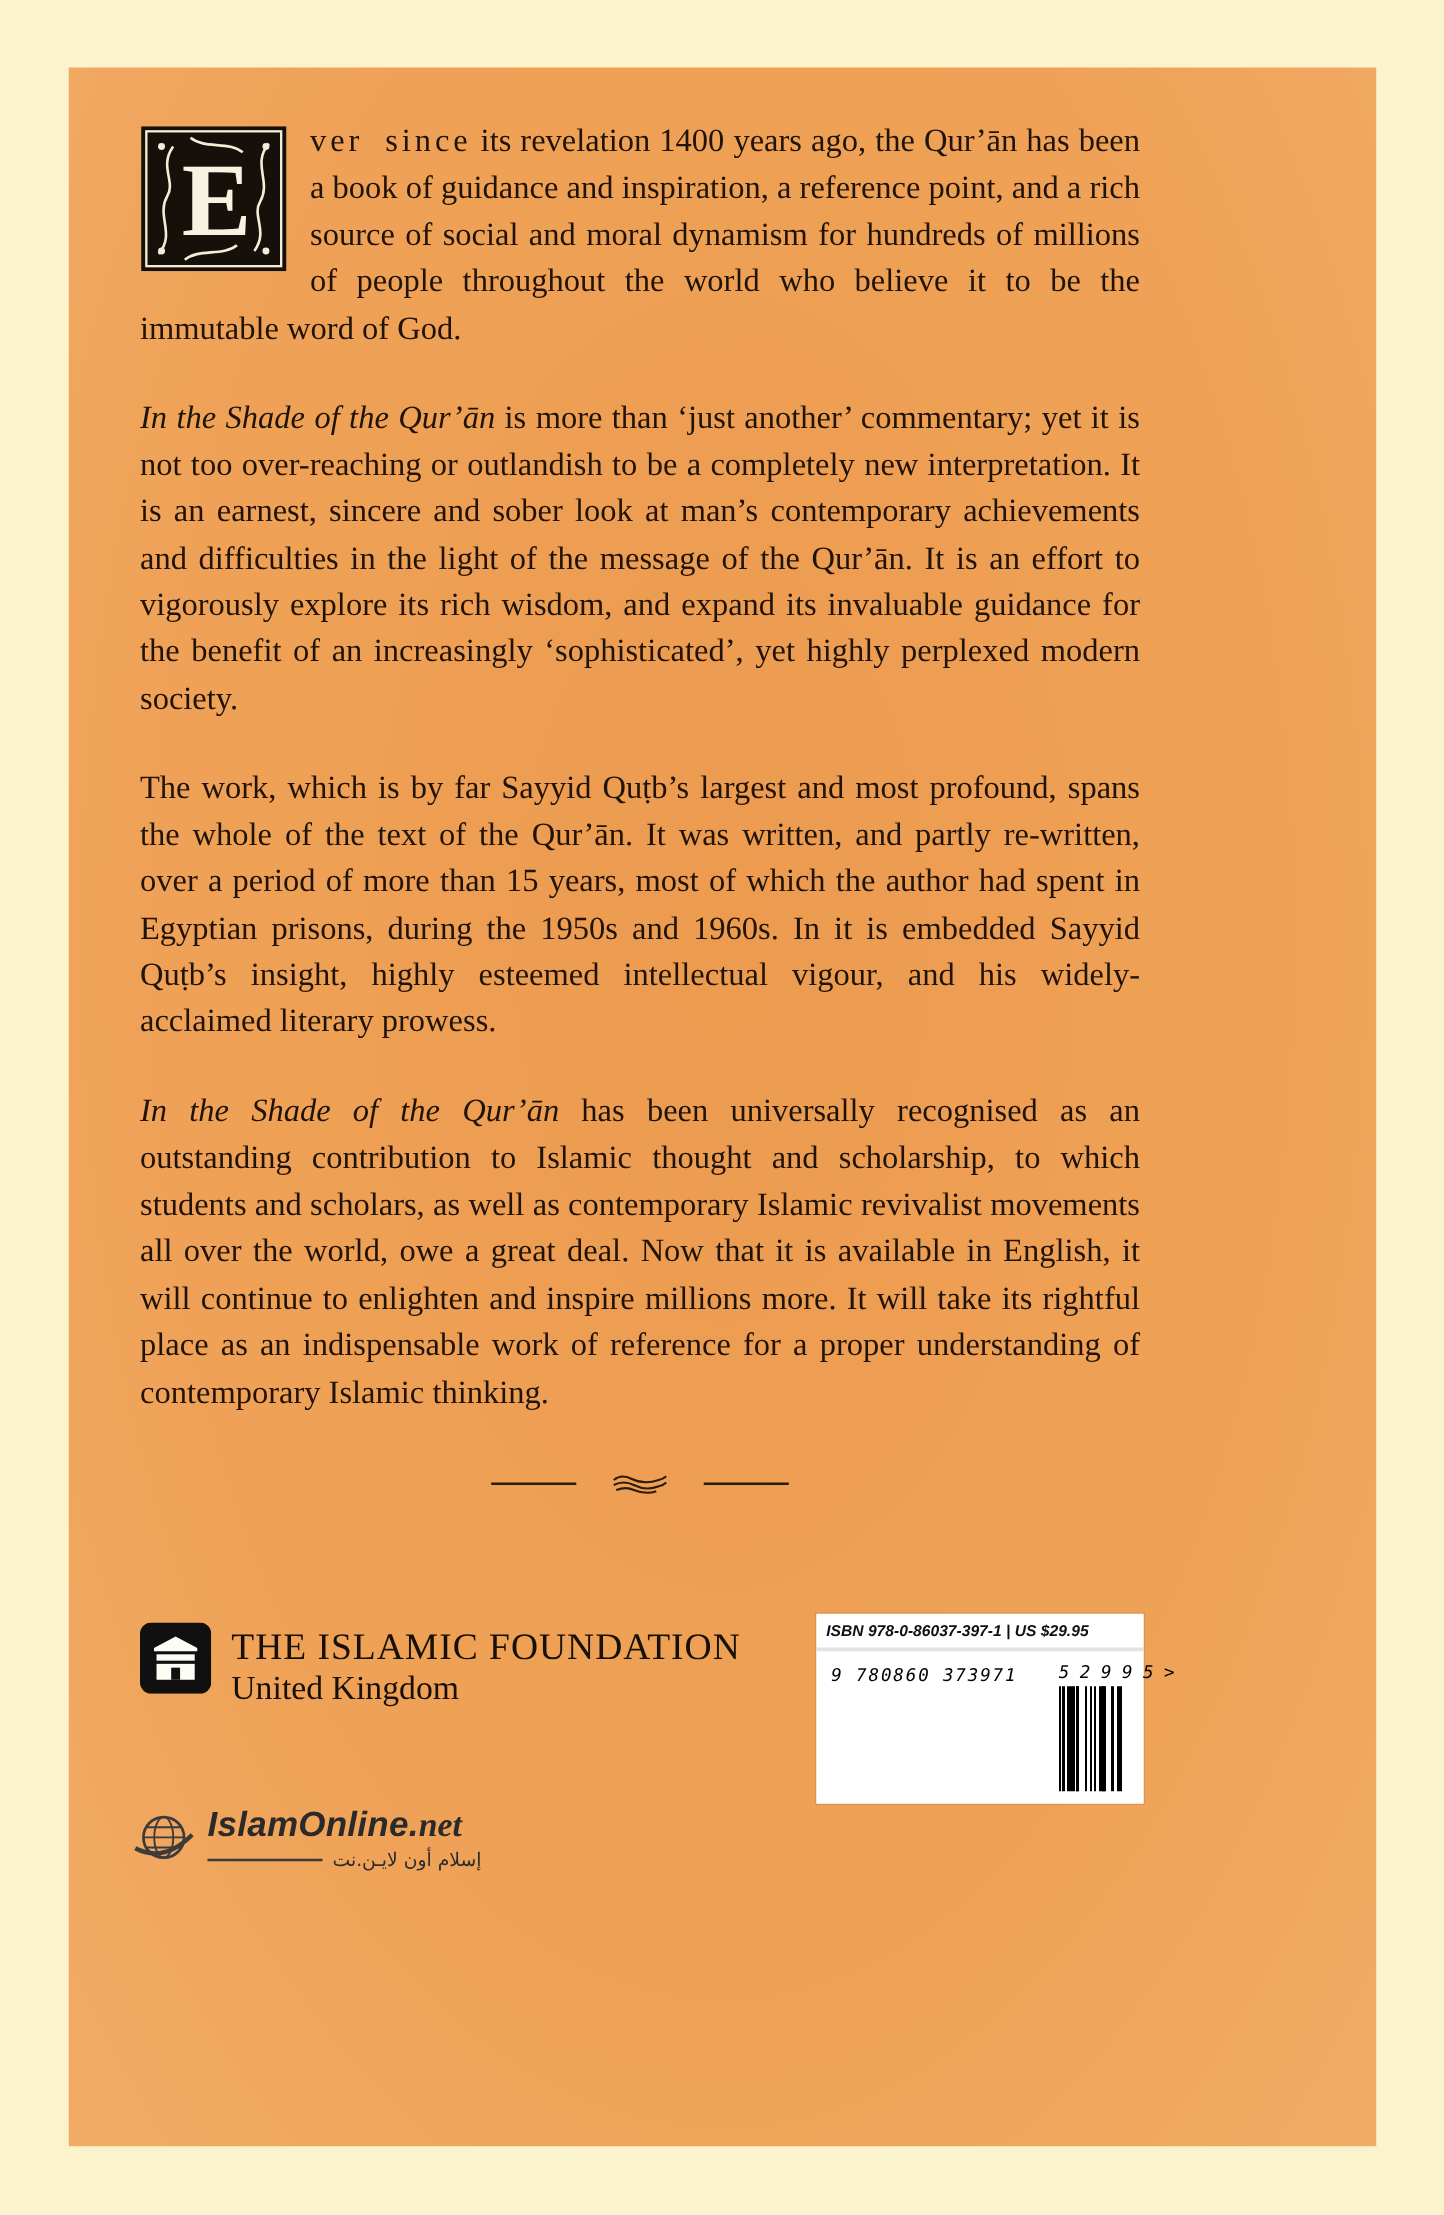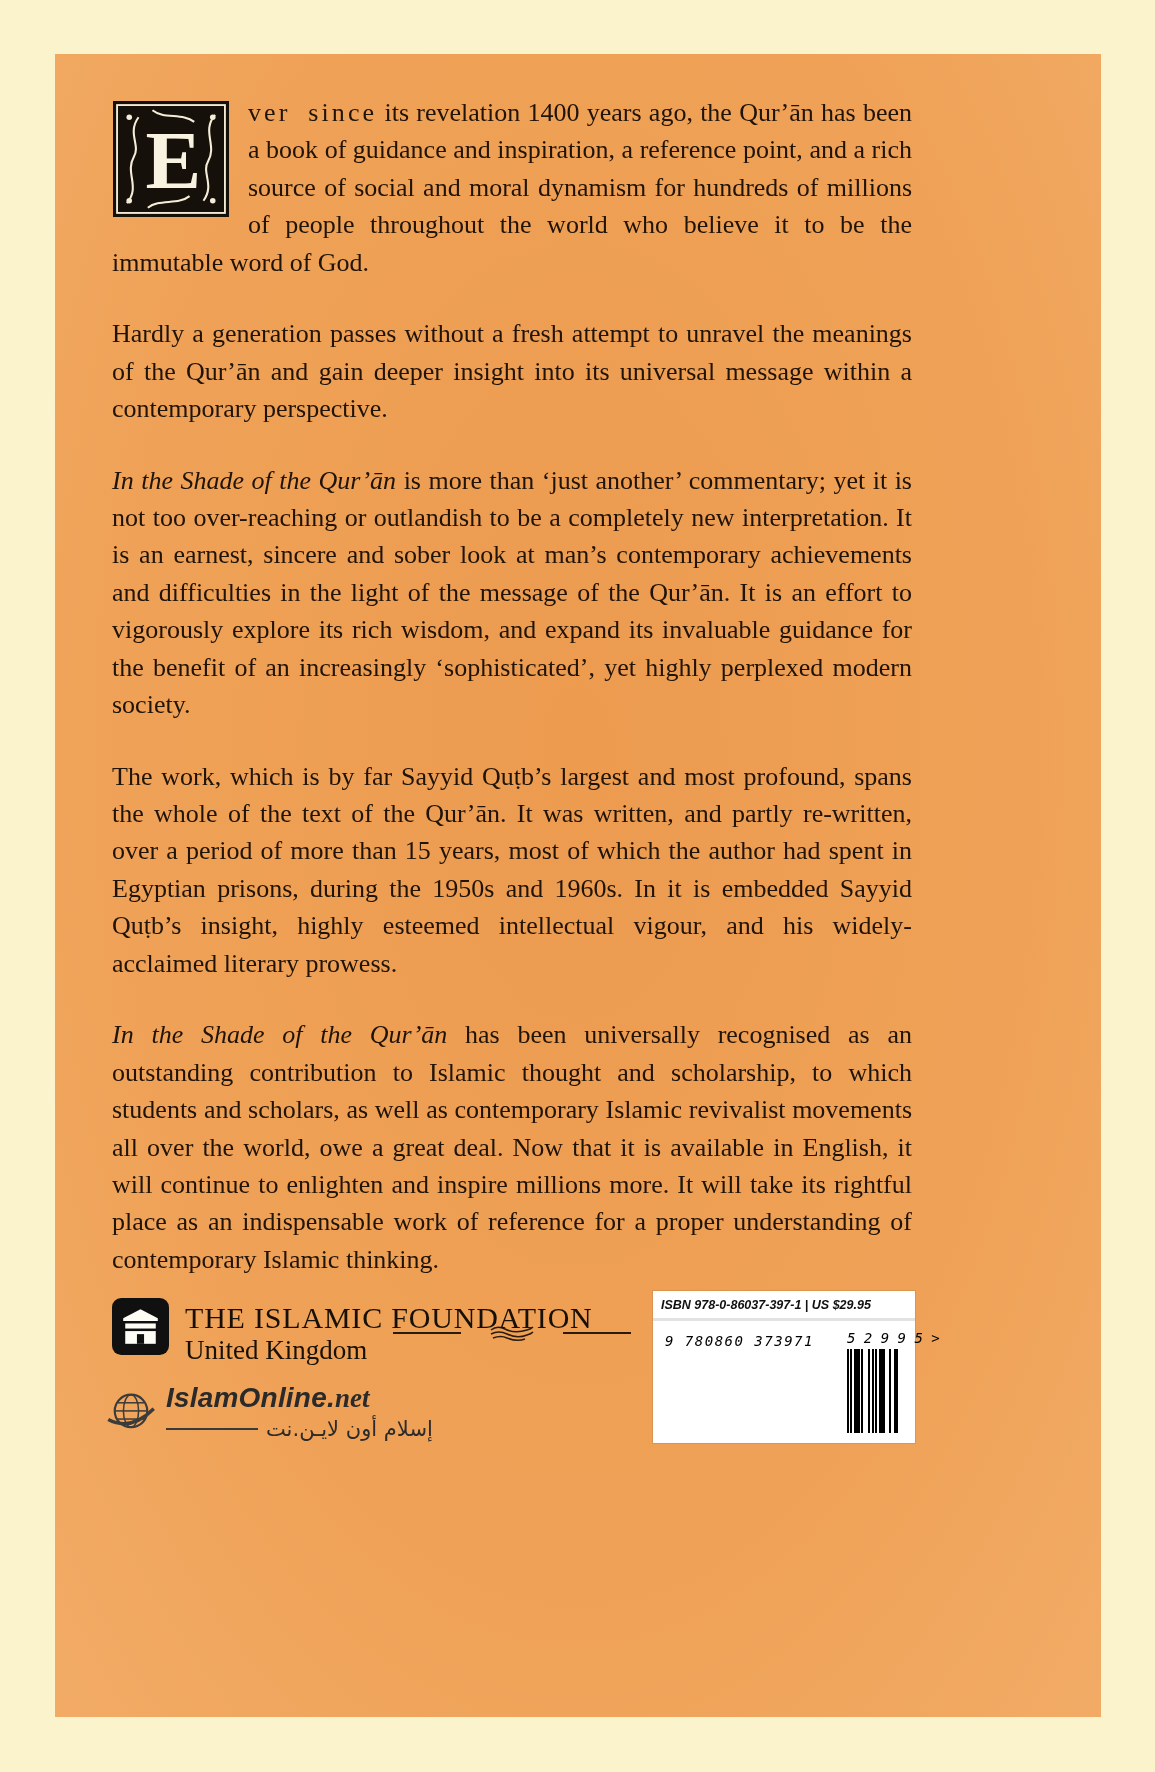--- a/index.html
+++ b/index.html
@@ -56,21 +56,21 @@
     color: #171007;
     font-family: "Liberation Serif", "DejaVu Serif", serif;
   }
   .publisher-logo { width: 57px; height: 57px; flex: 0 0 auto; }
   .publisher-text { display: flex; flex-direction: column; justify-content: space-between; padding: 3px 0 4px; }
   .publisher-name { font-size: 30px; letter-spacing: 0.8px; }
   .publisher-country { font-size: 27px; }
 
   .islamonline {
     position: absolute;
-    left: 50px; top: 1328px;
+    left: 50px; top: 1390px;
     display: flex;
     gap: 9px;
     align-items: center;
   }
   .globe-icon { width: 52px; height: 52px; flex: 0 0 auto; }
   .brand-col { display: flex; flex-direction: column; }
   .brand-line { display: flex; align-items: baseline; }
   .brand-main {
     font-family: "Liberation Sans", sans-serif;
     font-weight: bold; font-style: italic;
@@ -78,21 +78,21 @@
   }
   .brand-suffix {
     font-family: "Liberation Serif", serif;
     font-weight: bold; font-style: italic;
     font-size: 27px; color: #2a2a2a;
   }
   .arabic-row { display: flex; align-items: center; gap: 8px; margin-top: 3px; }
   .arabic-dash { width: 92px; height: 2px; background: #3a3a3a; }
   .arabic-text {
     font-family: "DejaVu Sans", sans-serif;
-    font-size: 21px; color: #2b2b2b;
+    font-size: 15px; color: #2b2b2b;
     direction: rtl; unicode-bidi: isolate;
   }
 
   .isbn-box {
     position: absolute;
     left: 598px; top: 1237px;
     width: 262px;
     background: #ffffff;
     box-sizing: border-box;
     box-shadow: 0 0 0 1px rgba(0,0,0,0.08);
@@ -157,21 +157,20 @@
               <circle cx="14" cy="14" r="2.4"></circle>
                 <circle cx="86" cy="86" r="2.4"></circle>
               <circle cx="14" cy="86" r="2.4"></circle>
                 <circle cx="86" cy="14" r="2.4"></circle>
             </g>
             <text x="52" y="75" text-anchor="middle" font-family="Liberation Serif, serif" font-size="72" font-weight="bold" fill="#f8f2e0">E</text>
           </svg>
         </span><span class="lead-spaced">ver since</span><span> its revelation 1400 years ago, the Qur’ān has been a book of guidance and inspiration, a reference point, and a rich source of social and moral dynamism for hundreds of millions of people throughout the world who believe it to be the immutable word of God.</span>
       </p>
 
-      <p class="para">Hardly a generation passes without a fresh attempt to unravel the meanings of the Qur’ān and gain deeper insight into its universal message within a contemporary perspective.</p>
 
       <p class="para"><i>In the Shade of the Qur’ān</i><span> is more than ‘just another’ commentary; yet it is not too over-reaching or outlandish to be a completely new interpretation. It is an earnest, sincere and sober look at man’s contemporary achievements and difficulties in the light of the message of the Qur’ān. It is an effort to vigorously explore its rich wisdom, and expand its invaluable guidance for the benefit of an increasingly ‘sophisticated’, yet highly perplexed modern society.</span></p>
 
       <p class="para">The work, which is by far Sayyid Quṭb’s largest and most profound, spans the whole of the text of the Qur’ān. It was written, and partly re-written, over a period of more than 15 years, most of which the author had spent in Egyptian prisons, during the 1950s and 1960s. In it is embedded Sayyid Quṭb’s insight, highly esteemed intellectual vigour, and his widely-acclaimed literary prowess.</p>
 
       <p class="para"><i>In the Shade of the Qur’ān</i><span> has been universally recognised as an outstanding contribution to Islamic thought and scholarship, to which students and scholars, as well as contemporary Islamic revivalist movements all over the world, owe a great deal. Now that it is available in English, it will continue to enlighten and inspire millions more. It will take its rightful place as an indispensable work of reference for a proper understanding of contemporary Islamic thinking.</span></p>
 
       <div class="divider">
         <span class="divider-line"></span>
         <svg class="divider-orn" viewBox="0 0 46 18" xmlns="http://www.w3.org/2000/svg">

